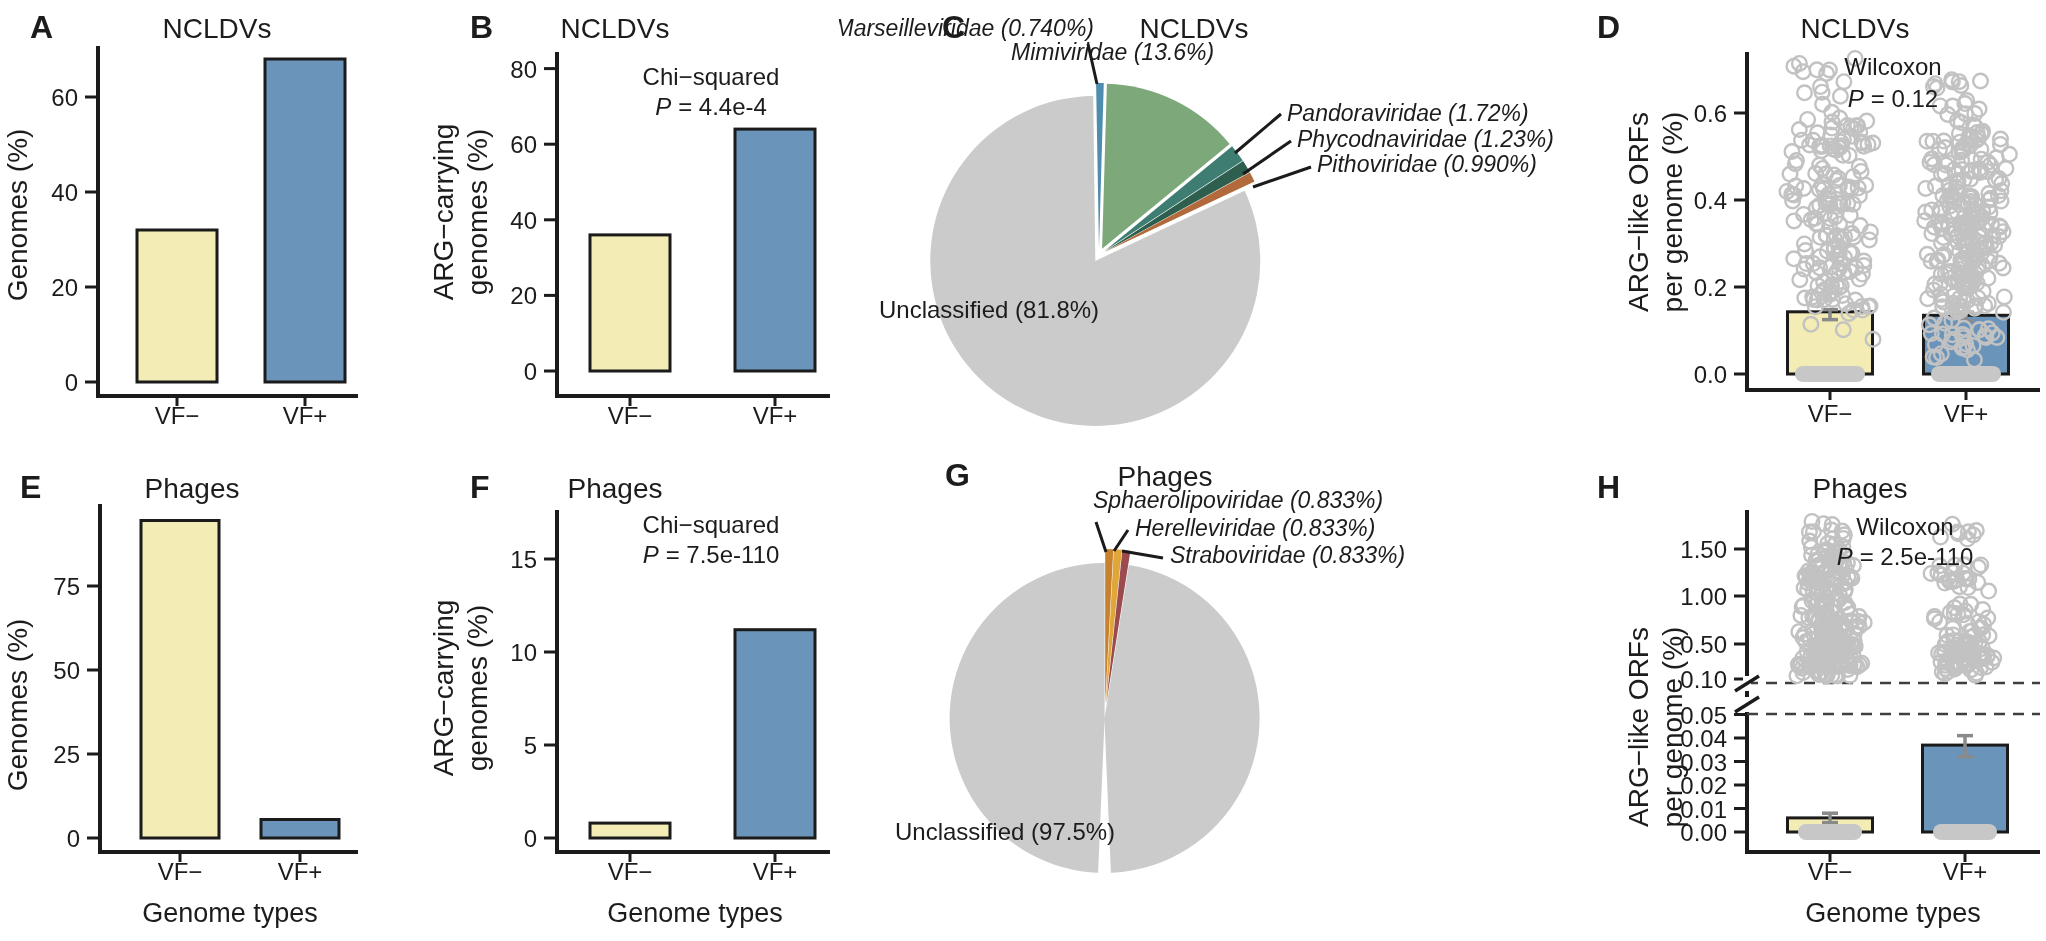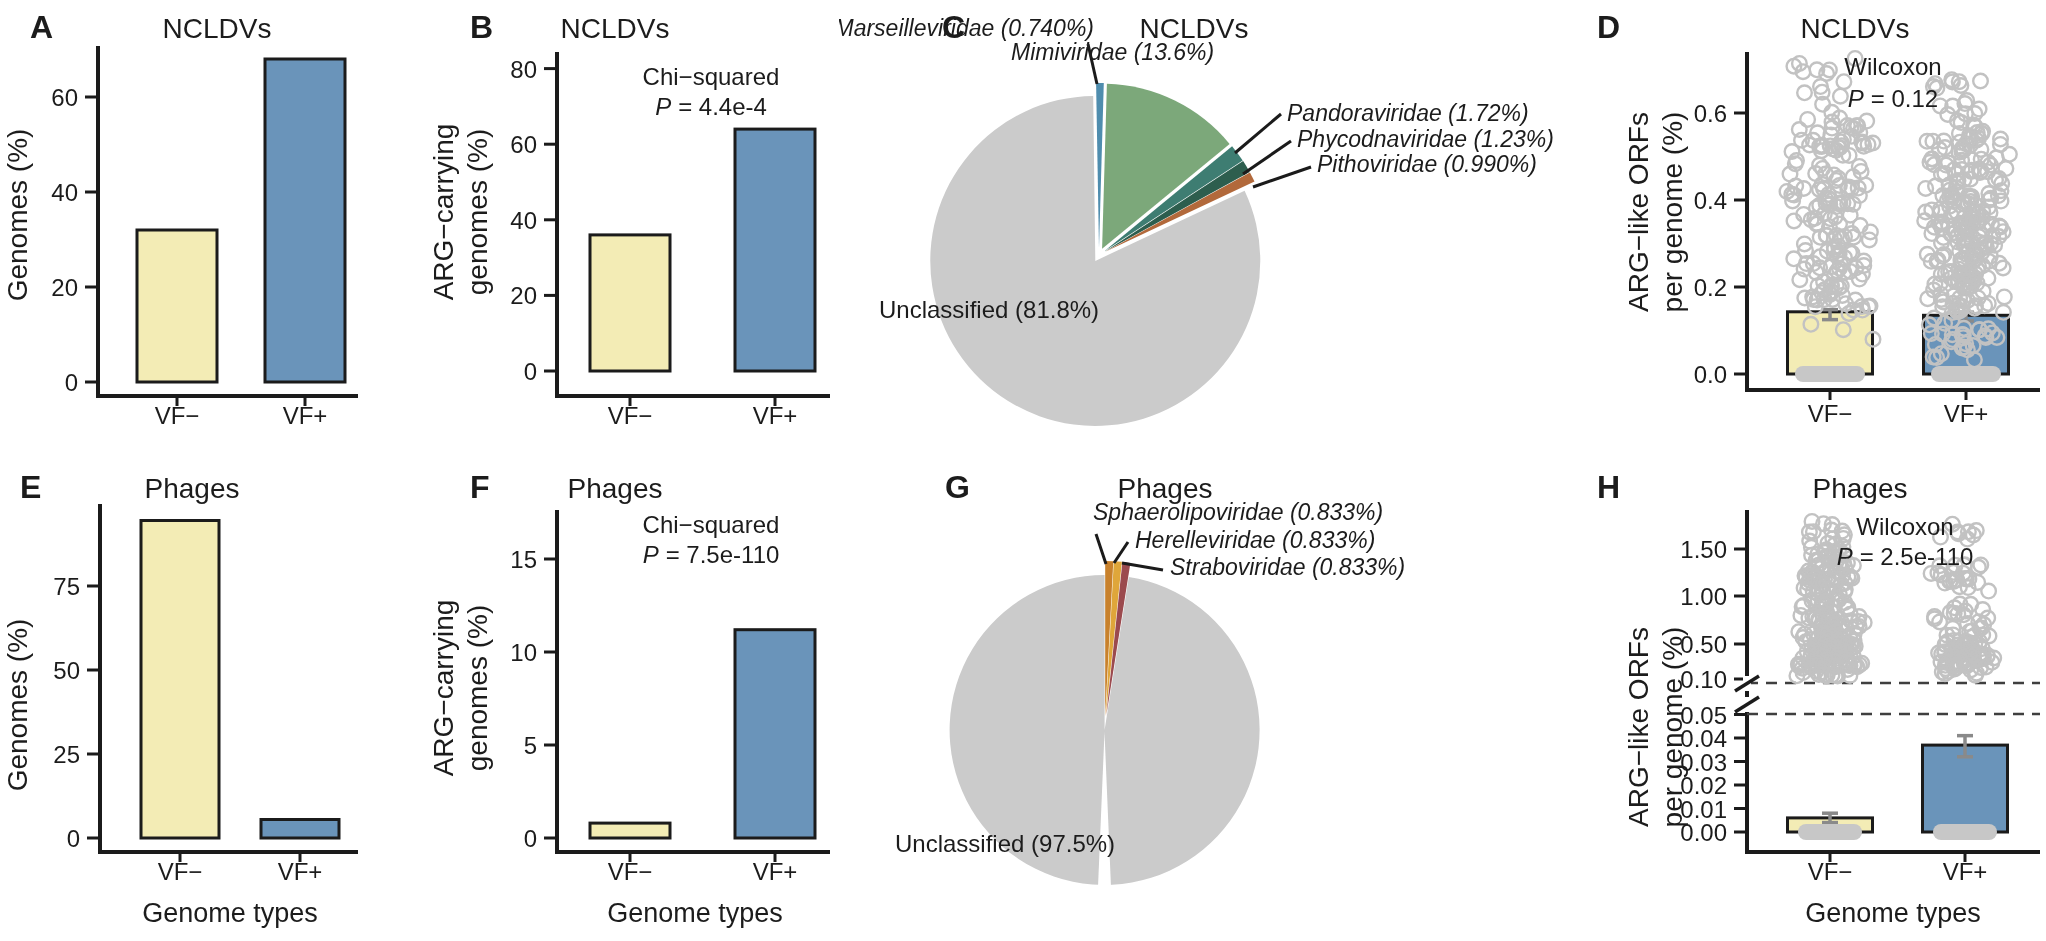--- a/index.html
+++ b/index.html
@@ -633,21 +633,21 @@
         <line x1="265" y1="392" x2="265" y2="402" stroke="#1b1b1b" stroke-width="3"></line>
         <text x="265" y="420" text-anchor="middle" font-size="24">VF−</text>
         <line x1="410" y1="392" x2="410" y2="402" stroke="#1b1b1b" stroke-width="3"></line>
         <text x="410" y="420" text-anchor="middle" font-size="24">VF+</text>
         <text x="346" y="73" text-anchor="middle" font-size="24">Chi−squared</text>
         <text x="346" y="103" text-anchor="middle" font-size="24"><tspan font-style="italic">P</tspan><tspan dx="7">= 7.5e-110</tspan></text>
         <text x="330" y="462" text-anchor="middle" font-size="27">Genome types</text>
         <text x="105" y="38" text-anchor="start" font-size="32" font-weight="bold">F</text>
         <text x="250" y="38" text-anchor="middle" font-size="28">Phages</text>
       </svg></div>
-  <div class="panel" id="p6" style="left:840px;top:460px;width:750px;height:481px"><svg width="750" height="481" viewBox="0 0 750 481">
+  <div class="panel" id="p6" style="left:840px;top:448px;width:750px;height:481px"><svg width="750" height="481" viewBox="0 0 750 481">
         <path d="M 265 265 L 265.0 110.0 A 155 155 0 0 1 273.1 110.2 Z" fill="#c8812c" transform="translate(0.2,-9.0)"></path>
         <path d="M 265 265 L 273.1 110.2 A 155 155 0 0 1 281.2 110.8 Z" fill="#dfa63a" transform="translate(0.7,-9.0)"></path>
         <path d="M 265 265 L 281.2 110.8 A 155 155 0 0 1 289.2 111.9 Z" fill="#9b4a4e" transform="translate(1.2,-8.9)"></path>
         <path d="M 265 265 L 289.2 111.9 A 155 155 0 1 1 265.0 110.0 Z" fill="#cbcbcb" transform="translate(-0.4,5.0)"></path>
         <path d="M 265 265 L 271.9 429.9 L 258.1 429.9 Z" fill="#ffffff" transform="translate(-0.5,7)"></path>
         <line x1="266" y1="104" x2="256" y2="74" stroke="#1b1b1b" stroke-width="3"></line>
         <text x="253" y="60" text-anchor="start" font-size="23" font-style="italic">Sphaerolipoviridae (0.833%)</text>
         <line x1="274" y1="103" x2="288" y2="82" stroke="#1b1b1b" stroke-width="3"></line>
         <text x="295" y="88" text-anchor="start" font-size="23" font-style="italic">Herelleviridae (0.833%)</text>
         <line x1="282" y1="103" x2="323" y2="110" stroke="#1b1b1b" stroke-width="3"></line>

